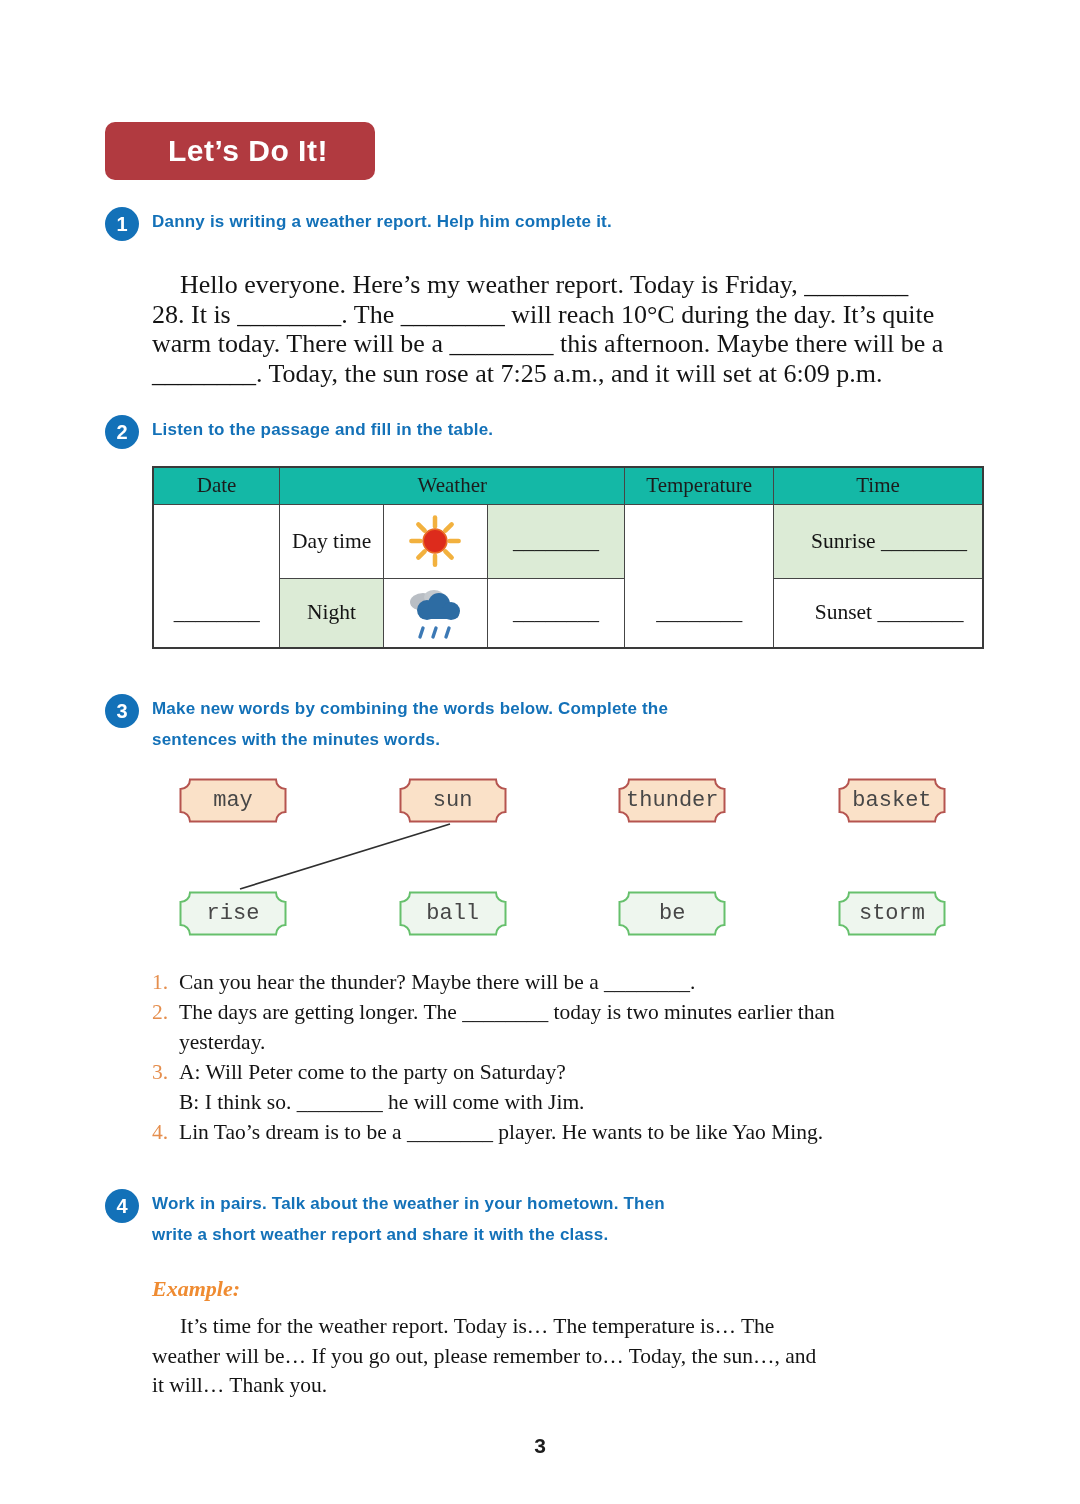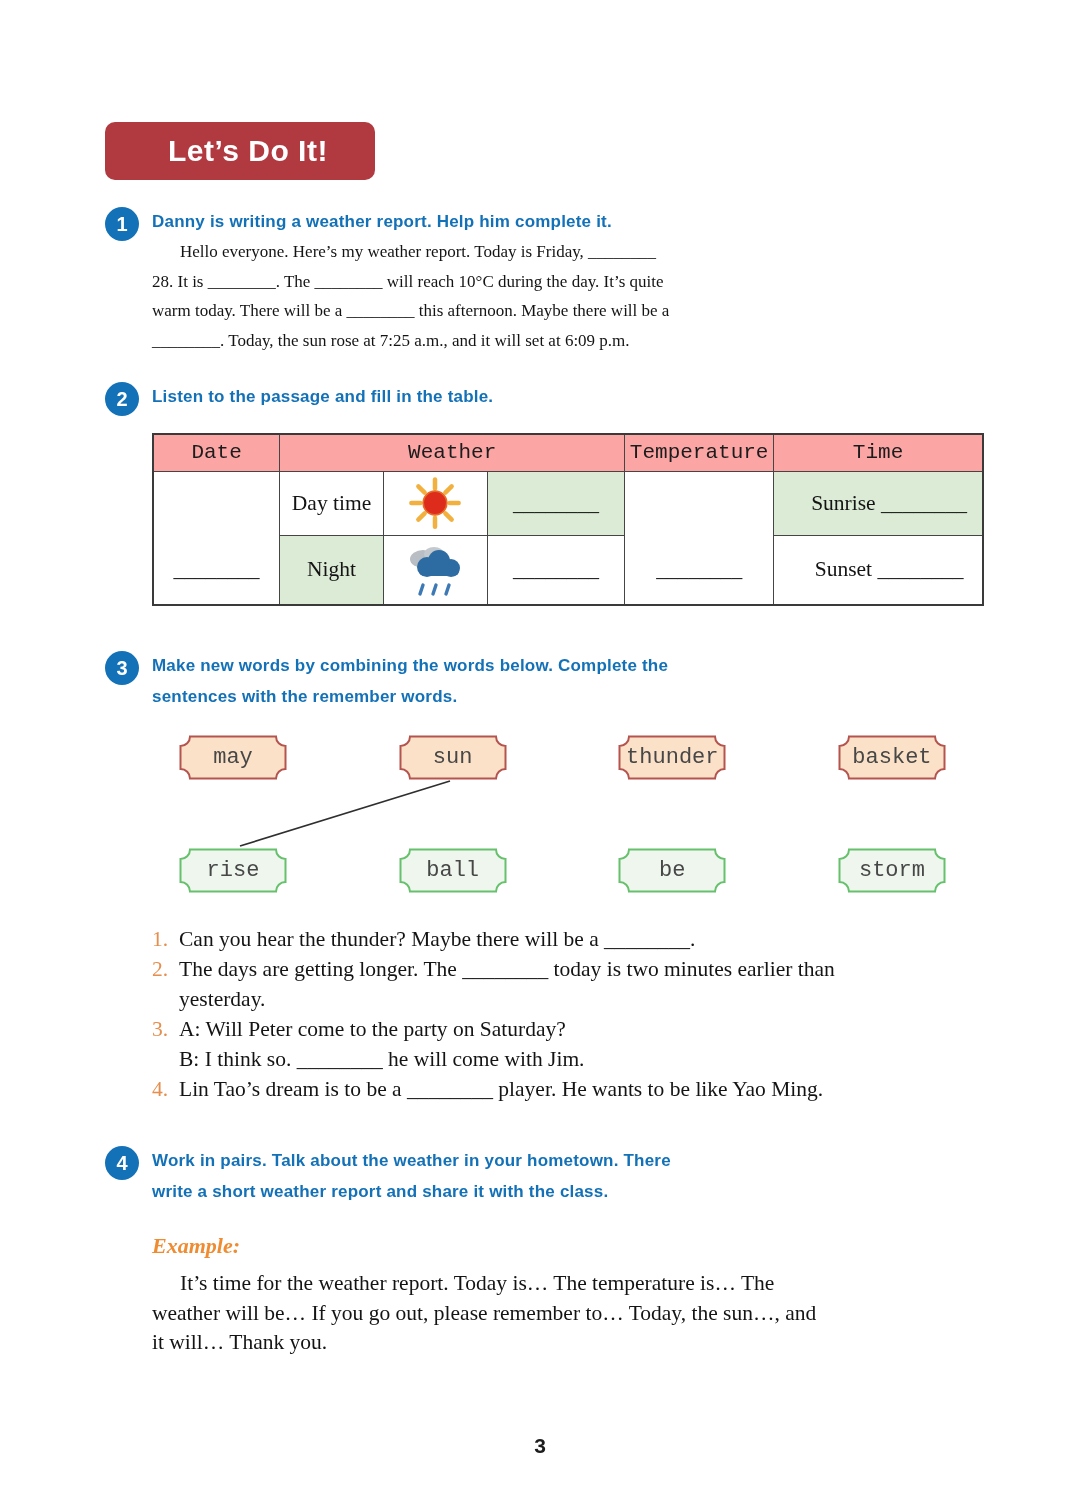--- a/index.html
+++ b/index.html
@@ -32,39 +32,39 @@
     font-family: "Liberation Sans", sans-serif; font-weight: bold; font-size: 20px;
     display: flex; align-items: center; justify-content: center;
     margin-top: 1px;
   }
   .sec-body { flex: 1 1 auto; min-width: 0; }
   .sec-title {
     font-family: "Liberation Sans", sans-serif;
     font-weight: bold; font-size: 17px; line-height: 31px;
     color: #1371b8; letter-spacing: .2px;
   }
-  .para { font-size: 17px; line-height: 29.5px; margin-top: 0; }
+  .para { font-size: 26px; line-height: 29.5px; margin-top: 33px; }
   .indent { text-indent: 28px; }
 
   
   table.weather {
     border-collapse: collapse;
     width: 832px;
     margin-top: 21px;
     border: 2.5px solid #3a3a3a;
   }
   table.weather th, table.weather td { border: 1.6px solid #454545; }
   table.weather thead th {
-    background: #fca5a5;
-    font-family: Liberation Mono, monospace;
+    background: #14b8a6;
+    font-family: Liberation Serif, serif;
     font-weight: normal; font-size: 21px; color: #1c1c1c;
     height: 37px;
   }
   table.weather td {
-    font-size: 21.5px; text-align: center; height: 64px;
+    font-size: 21.5px; text-align: center; height: 74px;
   }
   tr.row2 td { height: 70px; }
   td.lg { background: #dcebd6; }
   td.span-cell { vertical-align: bottom; padding-bottom: 22px; }
   td.time-cell { text-align: left; padding-left: 22px; }
   .wicon { display: block; margin: 0 auto; }
 
   
   .match-area { position: relative; width: 832px; margin-top: 22px; height: 161px; }
   .word-row { display: flex; justify-content: space-between; padding: 0 37px 0 26px; }
@@ -204,21 +204,21 @@
     </div>
   </div>
 
   <div class="spacer-ex3"></div>
 
   <div class="section">
     <div class="badge">3</div>
     <div class="sec-body">
       <div class="sec-title">
         <div>Make new words by combining the words below. Complete the</div>
-        <div>sentences with the remember words.</div>
+        <div>sentences with the minutes words.</div>
       </div>
 
       <div class="match-area">
         <div class="word-row top">
           <div class="word-box">
             <svg class="plaque plaque-top" viewBox="0 0 110 47">
                 <path d="M 12 2.5 H 98 A 9.5 9.5 0 0 0 107.5 12 V 35 A 9.5 9.5 0 0 0 98 44.5 H 12 A 9.5 9.5 0 0 0 2.5 35 V 12 A 9.5 9.5 0 0 0 12 2.5 Z"></path>
               </svg>
             <span class="word">may</span>
           </div>
@@ -304,21 +304,21 @@
       </div>
     </div>
   </div>
 
   <div class="spacer-ex4"></div>
 
   <div class="section">
     <div class="badge">4</div>
     <div class="sec-body">
       <div class="sec-title">
-        <div>Work in pairs. Talk about the weather in your hometown. There</div>
+        <div>Work in pairs. Talk about the weather in your hometown. Then</div>
         <div>write a short weather report and share it with the class.</div>
       </div>
       <div class="example-label">Example:</div>
       <div class="example-para">
         <div class="indent">It’s time for the weather report. Today is… The temperature is… The</div>
         <div>weather will be… If you go out, please remember to… Today, the sun…, and</div>
         <div>it will… Thank you.</div>
       </div>
     </div>
   </div>

